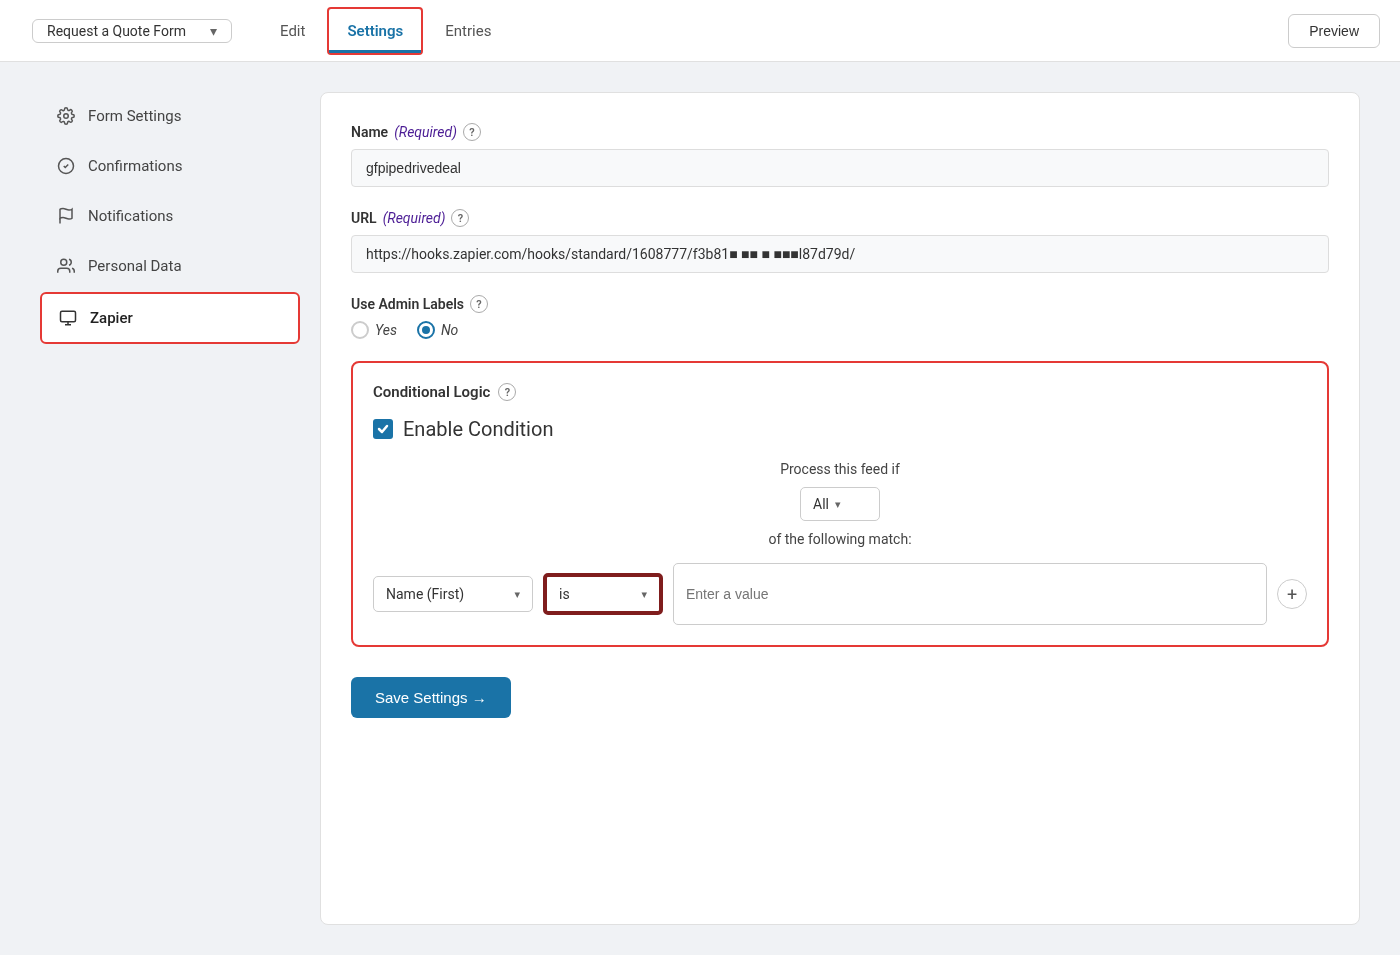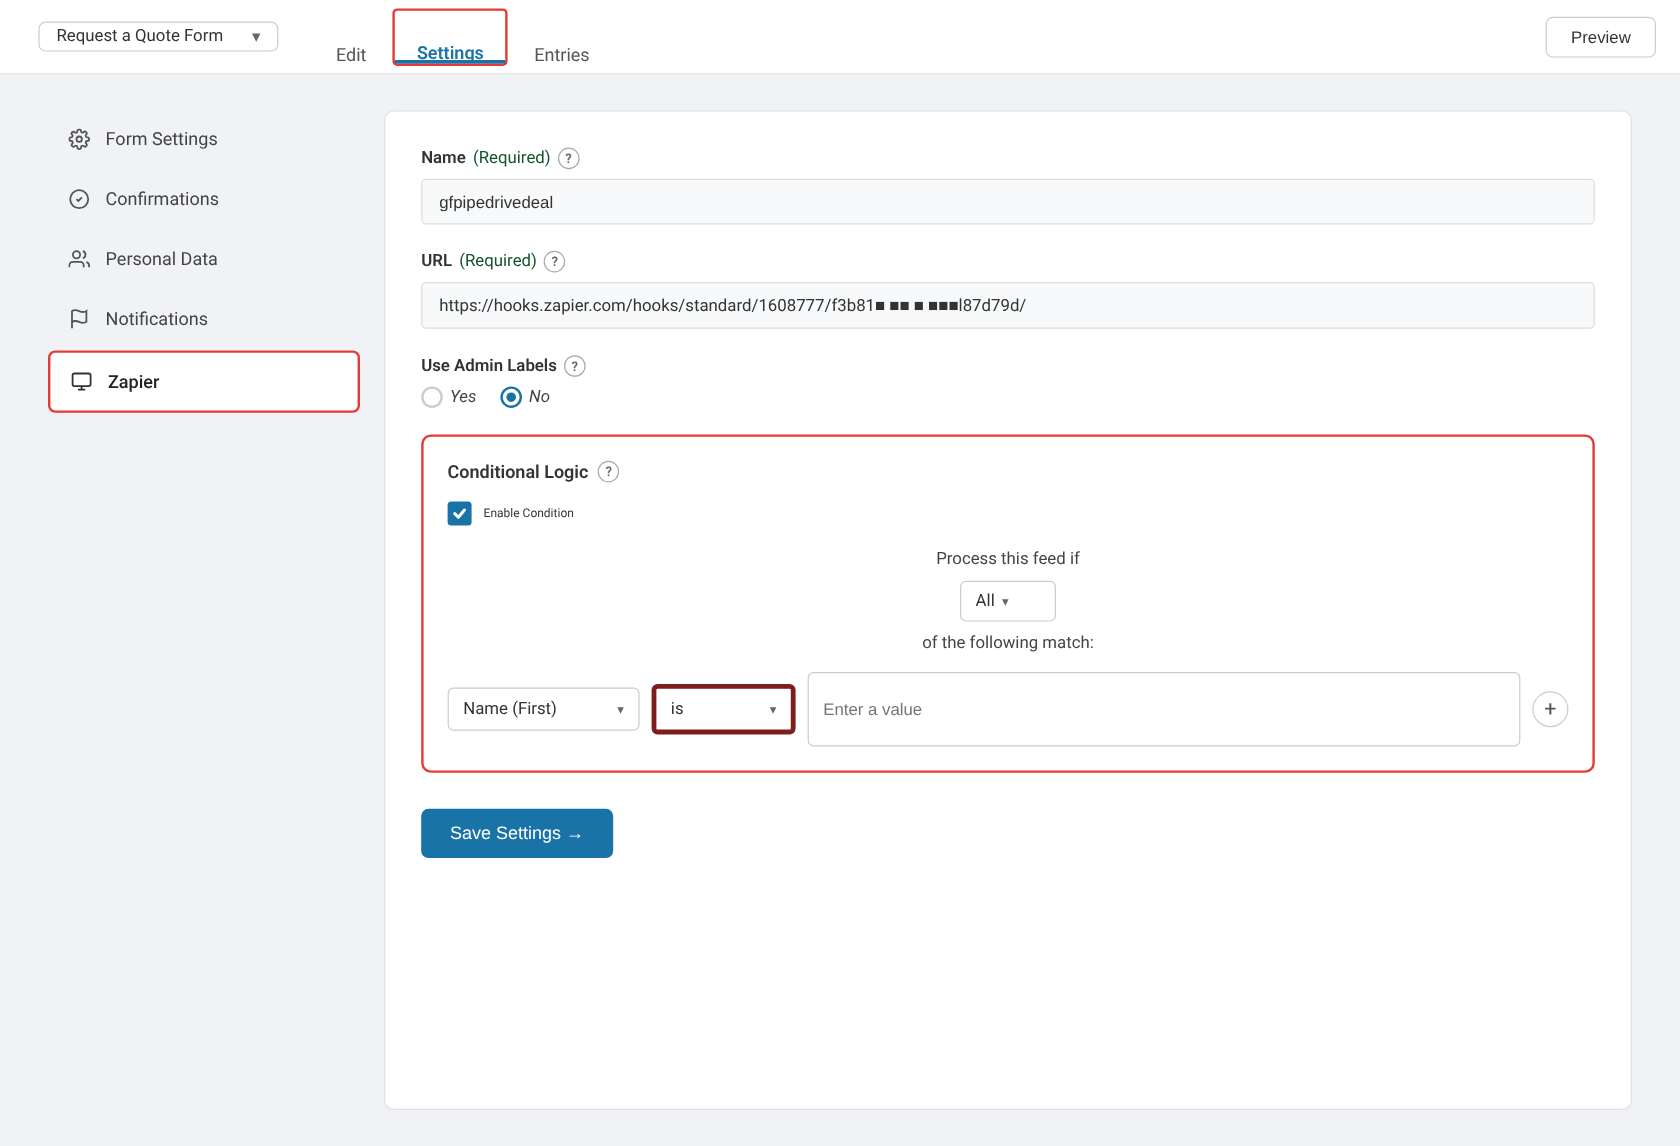--- a/index.html
+++ b/index.html
@@ -46,21 +46,21 @@
       align-items: center;
       margin-left: 30px;
       gap: 4px;
       height: 100%;
     }
 
     .nav-tab {
       padding: 0 18px;
       height: 48px;
       display: flex;
-      align-items: flex-end;
+      align-items: center;
       font-size: 15px;
       color: #555;
       cursor: pointer;
       position: relative;
       text-decoration: none;
     }
 
     .nav-tab.active {
       color: #1a73a7;
       font-weight: 600;
@@ -154,22 +154,23 @@
       font-size: 14px;
       font-weight: 600;
       color: #333;
       margin-bottom: 8px;
       display: flex;
       align-items: center;
       gap: 6px;
     }
 
     .label-required {
-      color: #14532d;
+      color: #4c1d95;
       font-weight: 400;
+      font-style: italic;
     }
 
     .help-icon {
       width: 18px;
       height: 18px;
       border-radius: 50%;
       border: 1px solid #aaa;
       display: inline-flex;
       align-items: center;
       justify-content: center;
@@ -280,21 +281,21 @@
 
     .checkbox-box svg {
       width: 12px;
       height: 12px;
       fill: none;
       stroke: #fff;
       stroke-width: 2.5;
     }
 
     .checkbox-label {
-      font-size: 10px;
+      font-size: 20px;
       color: #333;
     }
 
     .condition-row {
       display: flex;
       align-items: center;
       gap: 10px;
       flex-wrap: wrap;
       margin-top: 10px;
       flex-direction: column;
@@ -440,42 +441,42 @@
     </div>
 
     <div class="sidebar-item">
       <span class="sidebar-icon">
         <svg width="18" height="18" viewBox="0 0 24 24" fill="none" stroke="#555" stroke-width="2">
           <circle cx="12" cy="12" r="10"></circle>
           <polyline points="9 12 11 14 15 10"></polyline>
         </svg>
       </span>
       <span>Confirmations</span>
+    </div>
+
+    <div class="sidebar-item">
+      <span class="sidebar-icon">
+        <svg width="18" height="18" viewBox="0 0 24 24" fill="none" stroke="#555" stroke-width="2">
+          <path d="M4 15s1-1 4-1 5 2 8 2 4-1 4-1V3s-1 1-4 1-5-2-8-2-4 1-4 1z"></path>
+          <line x1="4" y1="22" x2="4" y2="15"></line>
+        </svg>
+      </span>
+      <span>Notifications</span>
     </div>
 
     <div class="sidebar-item">
       <span class="sidebar-icon">
         <svg width="18" height="18" viewBox="0 0 24 24" fill="none" stroke="#555" stroke-width="2">
           <path d="M17 21v-2a4 4 0 0 0-4-4H5a4 4 0 0 0-4 4v2"></path>
           <circle cx="9" cy="7" r="4"></circle>
           <path d="M23 21v-2a4 4 0 0 0-3-3.87"></path>
           <path d="M16 3.13a4 4 0 0 1 0 7.75"></path>
         </svg>
       </span>
       <span>Personal Data</span>
-    </div>
-
-    <div class="sidebar-item">
-      <span class="sidebar-icon">
-        <svg width="18" height="18" viewBox="0 0 24 24" fill="none" stroke="#555" stroke-width="2">
-          <path d="M4 15s1-1 4-1 5 2 8 2 4-1 4-1V3s-1 1-4 1-5-2-8-2-4 1-4 1z"></path>
-          <line x1="4" y1="22" x2="4" y2="15"></line>
-        </svg>
-      </span>
-      <span>Notifications</span>
     </div>
 
     <div class="sidebar-item active">
       <span class="sidebar-icon">
         <svg width="18" height="18" viewBox="0 0 24 24" fill="none" stroke="#333" stroke-width="2">
           <rect x="2" y="3" width="20" height="14" rx="2"></rect>
           <line x1="8" y1="21" x2="16" y2="21"></line>
           <line x1="12" y1="17" x2="12" y2="21"></line>
         </svg>
       </span>

